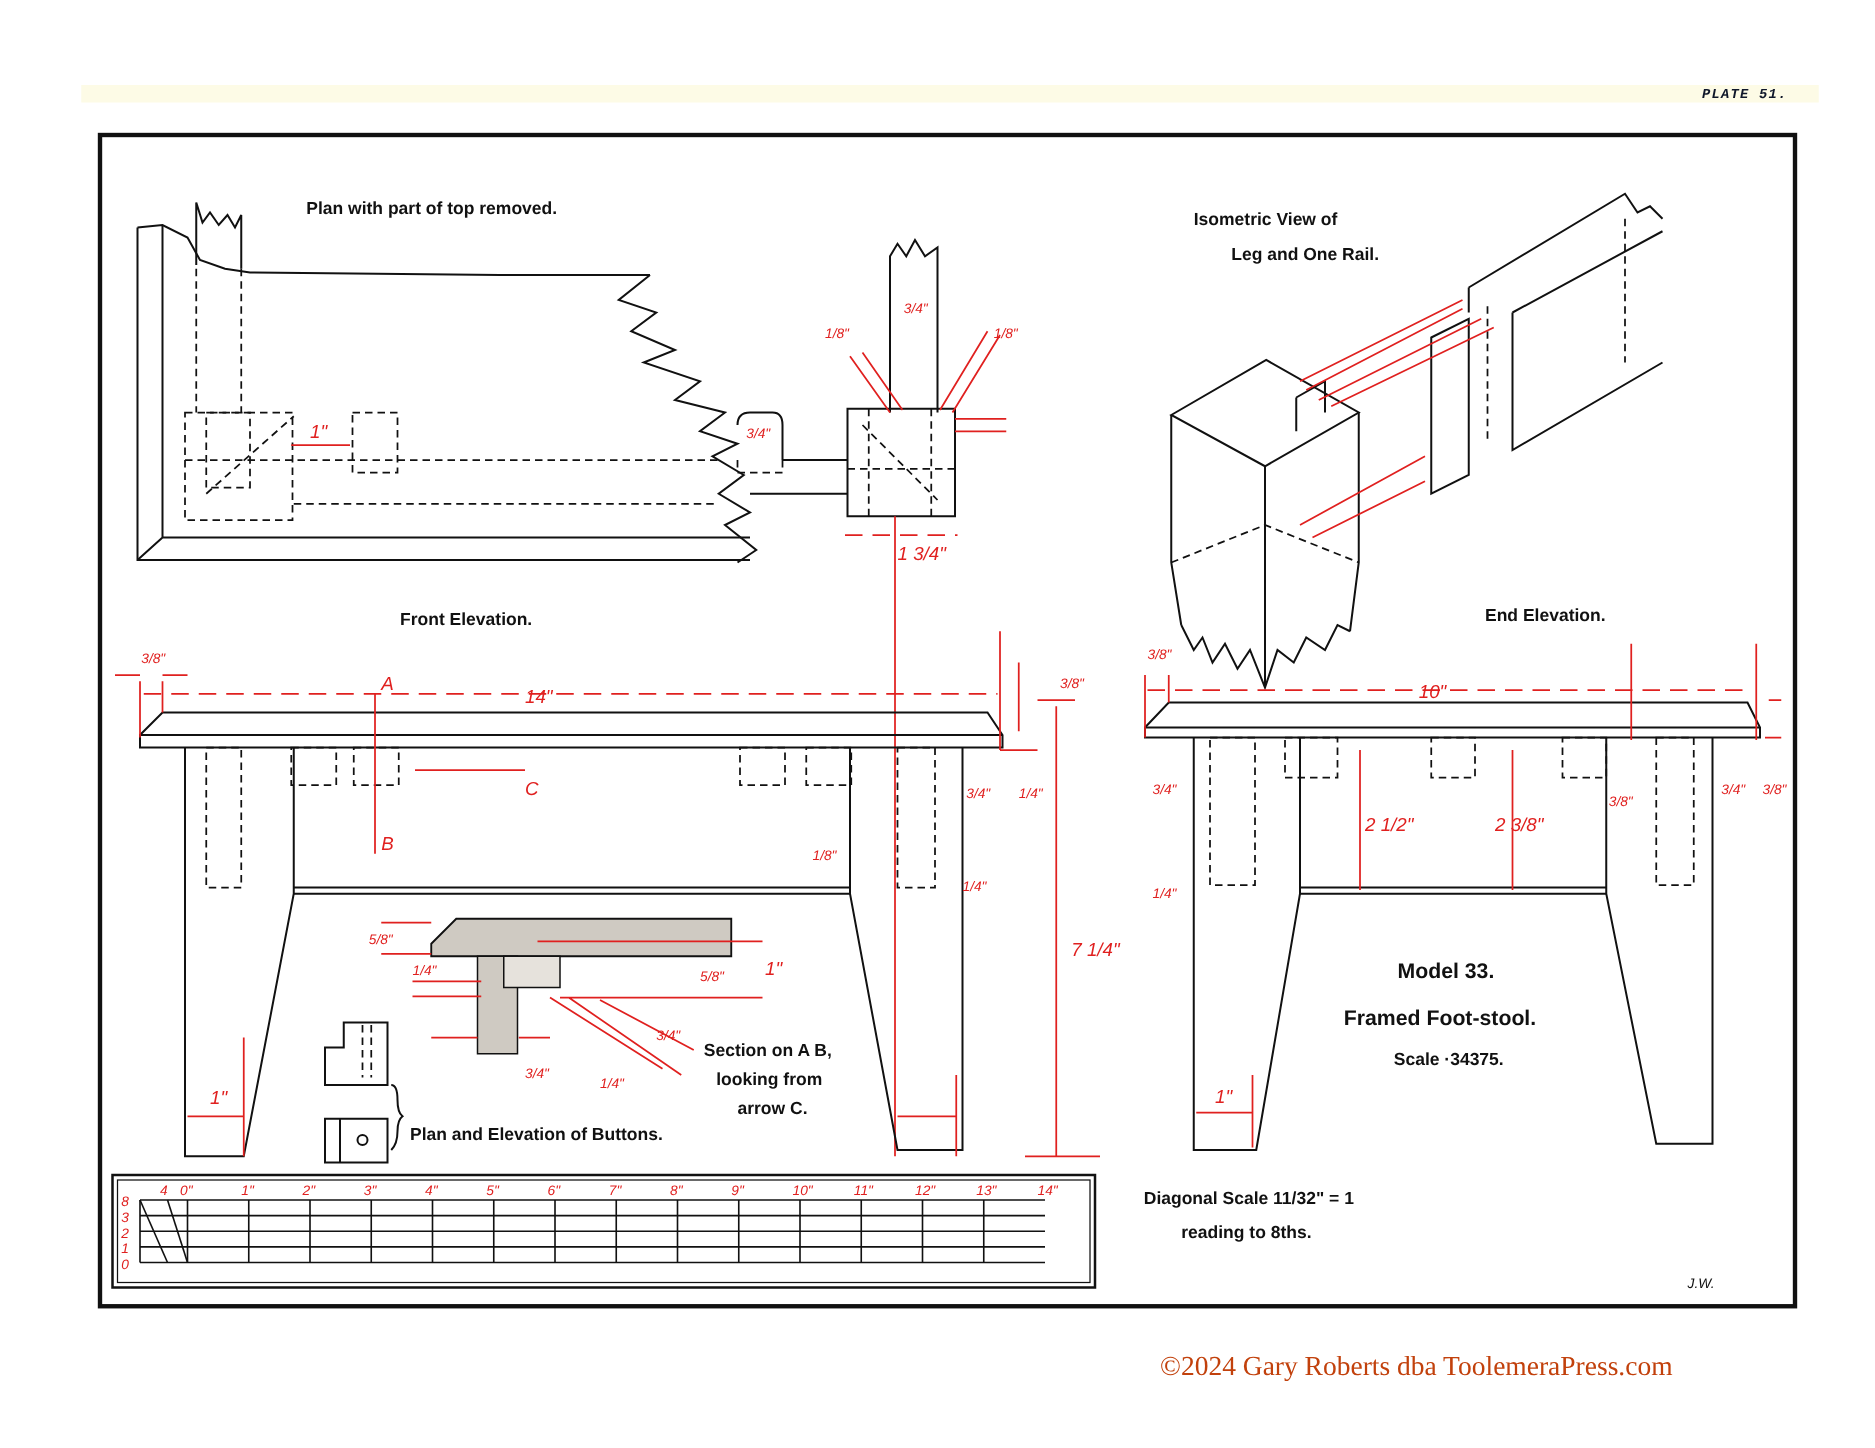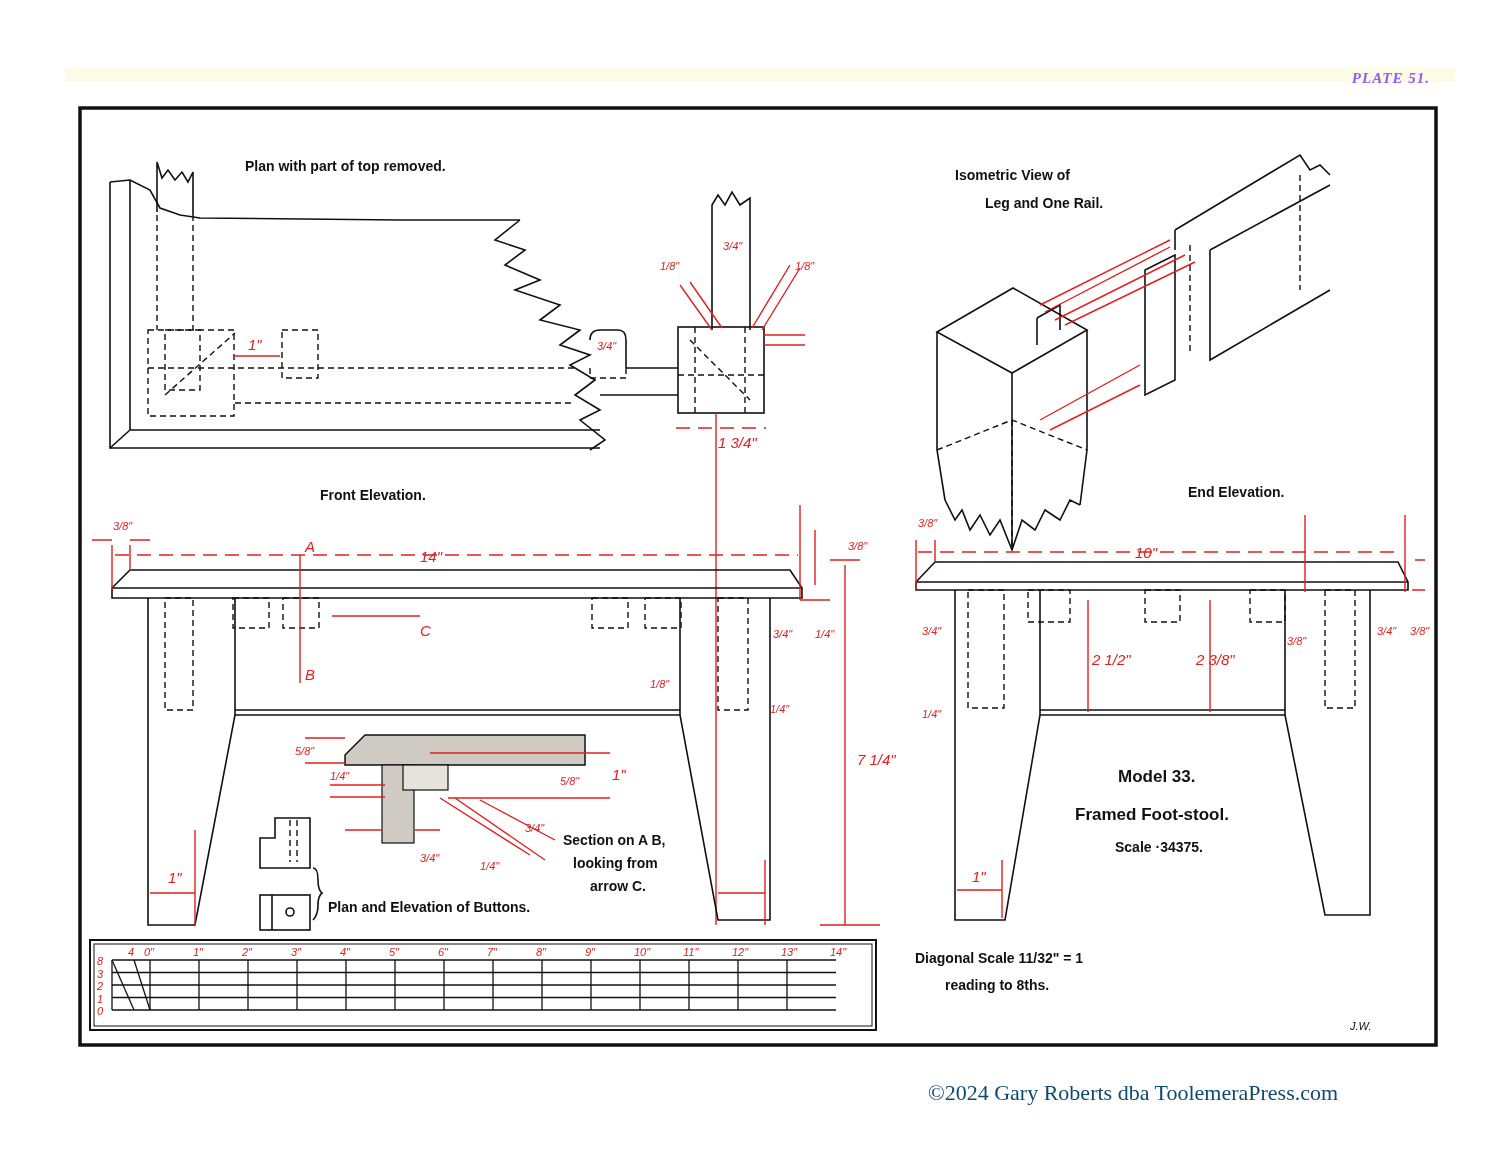--- a/index.html
+++ b/index.html
@@ -1,28 +1,28 @@
 <!DOCTYPE html>
 <html><head>
 <meta charset="utf-8">
 <style>
   html, body { margin:0; padding:0; background:#ffffff; }
   body { width:1500px; height:1158px; position:relative; overflow:hidden; font-family:"Liberation Sans", sans-serif; }
   .band { position:absolute; left:65px; top:68px; width:1390px; height:14px; background:#fdfbe6; }
-  .plate { position:absolute; right:70px; top:70px; font-family:Liberation Serif, serif; font-weight:bold; font-style:italic; font-size:15px; letter-spacing:1px; color:#8b5cf6; }
+  .plate { position:absolute; right:70px; top:70px; font-family:Liberation Mono, monospace; font-weight:bold; font-style:italic; font-size:11px; letter-spacing:1px; color:#0f172a; }
   svg { position:absolute; left:0; top:0; }
   .lbl { font-family:"Liberation Sans", sans-serif; font-weight:bold; fill:#111; font-size:14px; }
   .big { font-size:17px; }
   .dim { font-family:"Liberation Sans", sans-serif; font-style:italic; fill:#e0201f; font-size:15px; }
   .dimsm { font-family:"Liberation Sans", sans-serif; font-style:italic; fill:#e0201f; font-size:11px; }
   .k { stroke:#111; stroke-width:1.6; fill:none; }
   .kd { stroke:#111; stroke-width:1.4; fill:none; stroke-dasharray:6 4; }
   .r { stroke:#e0201f; stroke-width:1.4; fill:none; }
   .rd { stroke:#e0201f; stroke-width:1.4; fill:none; stroke-dasharray:14 8; }
-  .copy { position:absolute; left:928px; top:1080px; font-family:"Liberation Serif", serif; font-size:22px; color:#0c4a6e; }
+  .copy { position:absolute; left:928px; top:1080px; font-family:"Liberation Serif", serif; font-size:22px; color:#c2410c; }
 </style>
 </head>
 <body>
 
 <div class="band"></div>
 <div class="plate">PLATE 51.</div>
 
 <svg width="1500" height="1158" viewBox="0 0 1500 1158">
 
   <rect x="80" y="108" width="1356" height="937" fill="none" stroke="#111" stroke-width="3.5"></rect>

